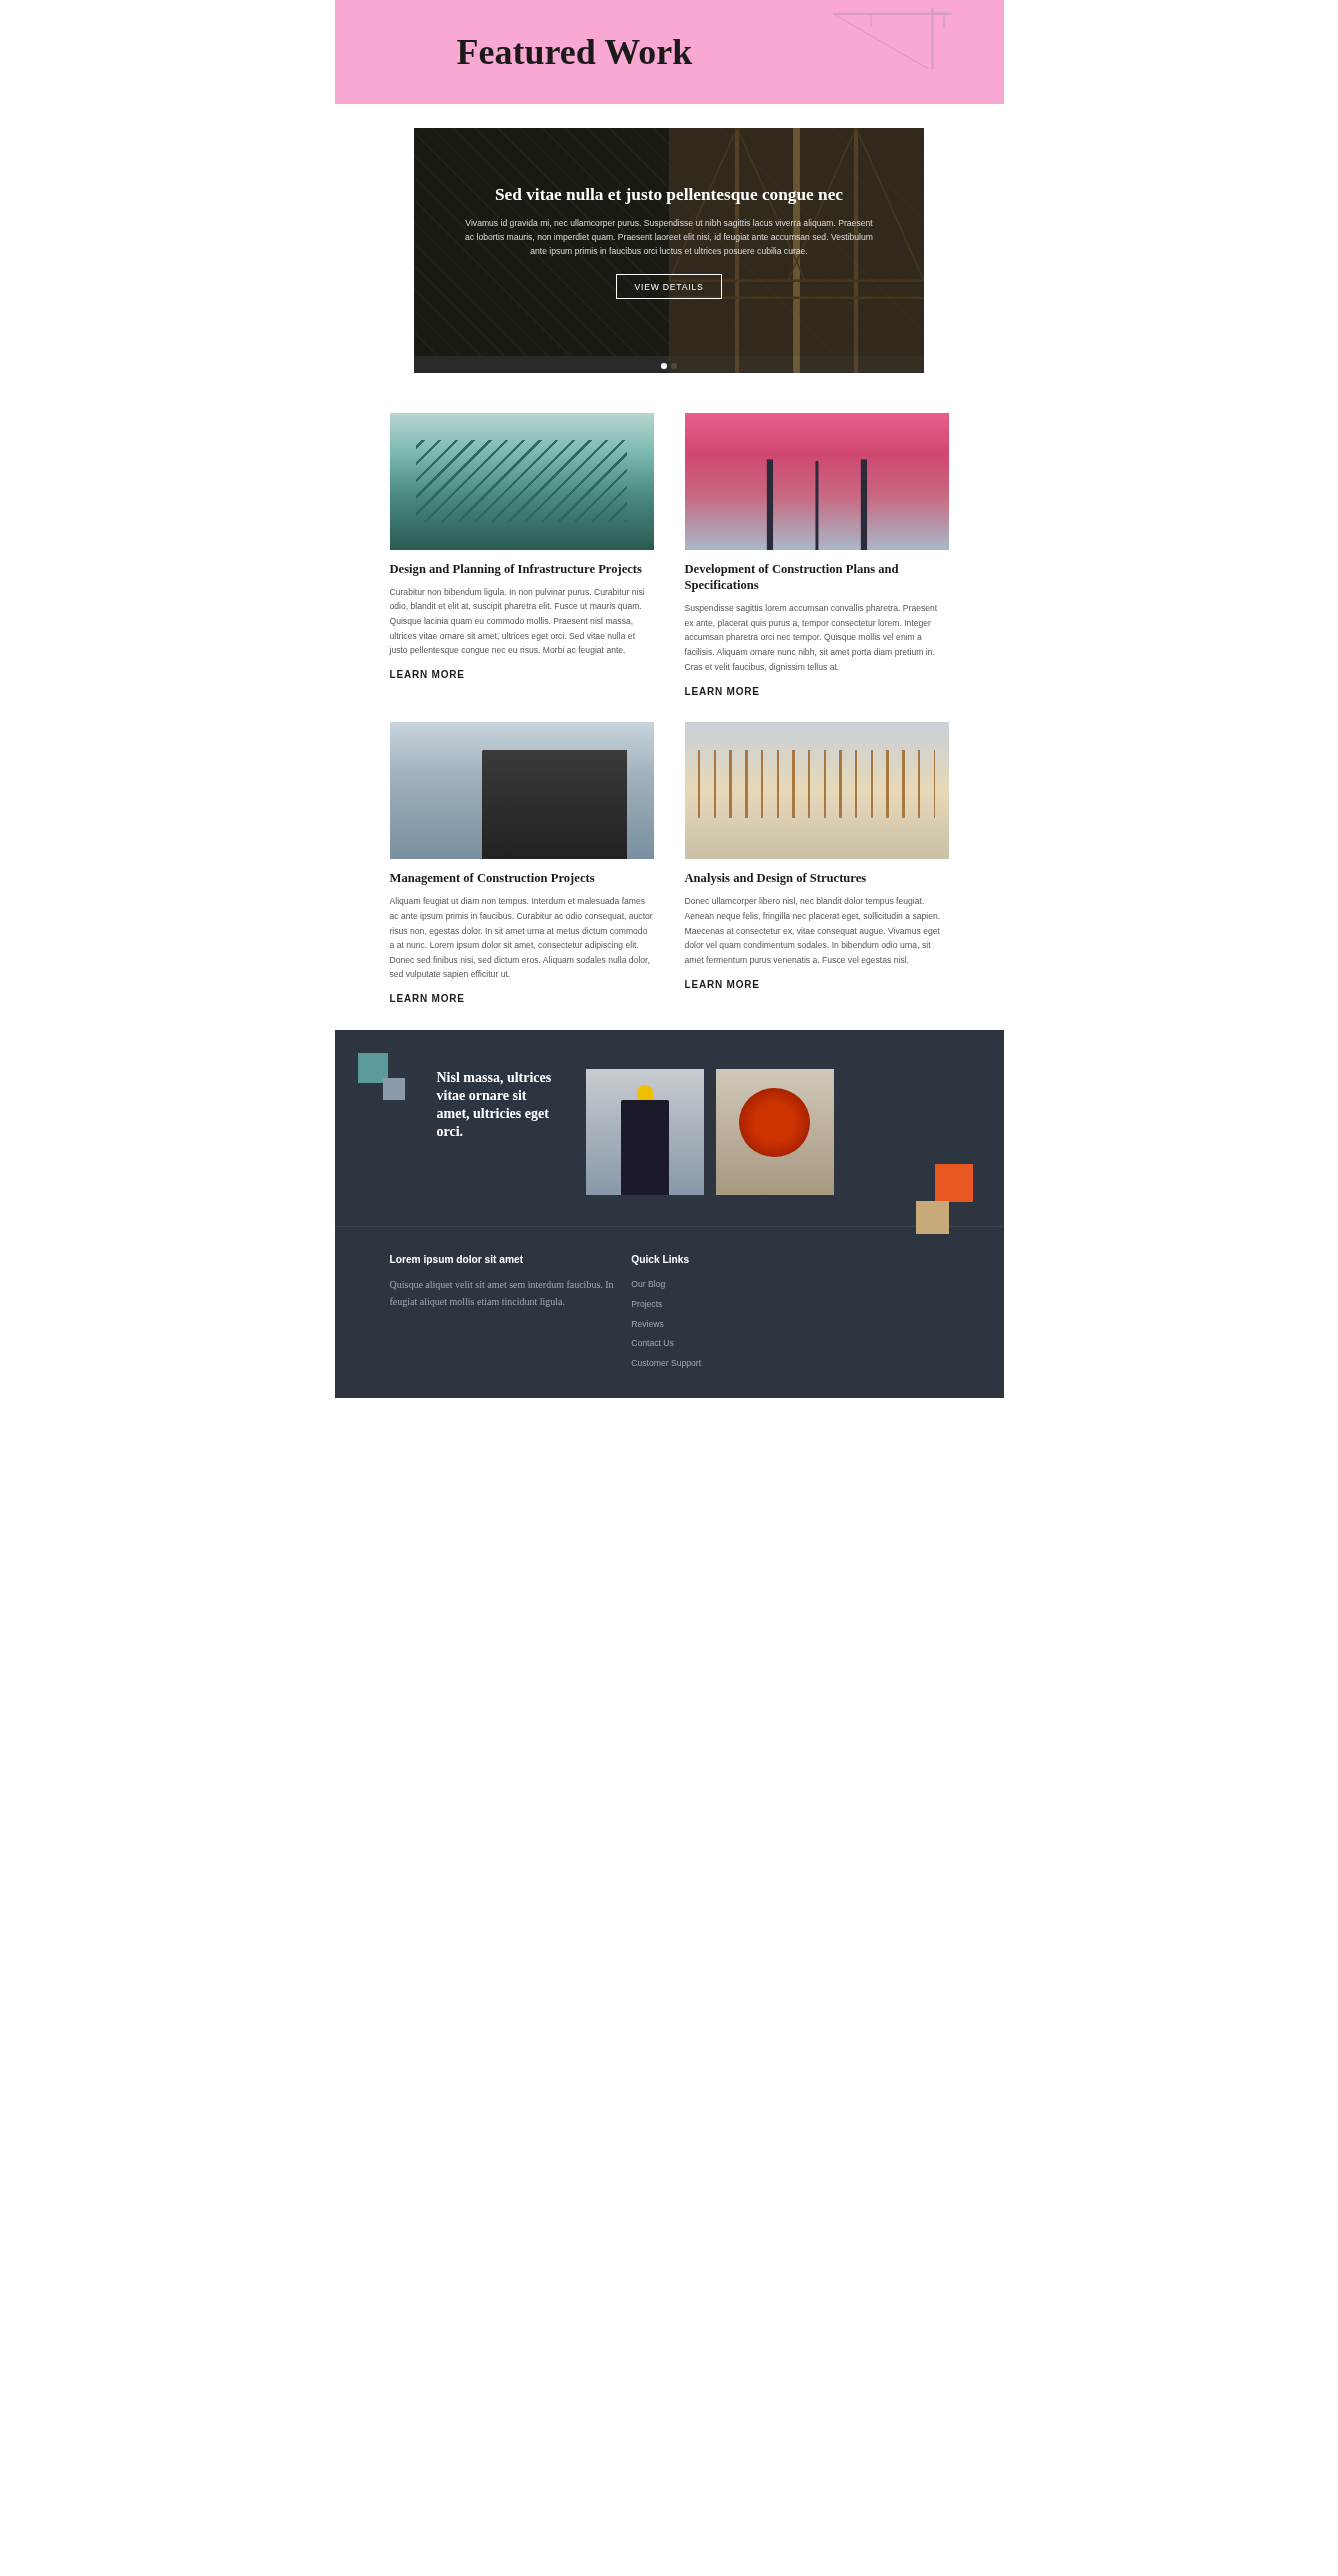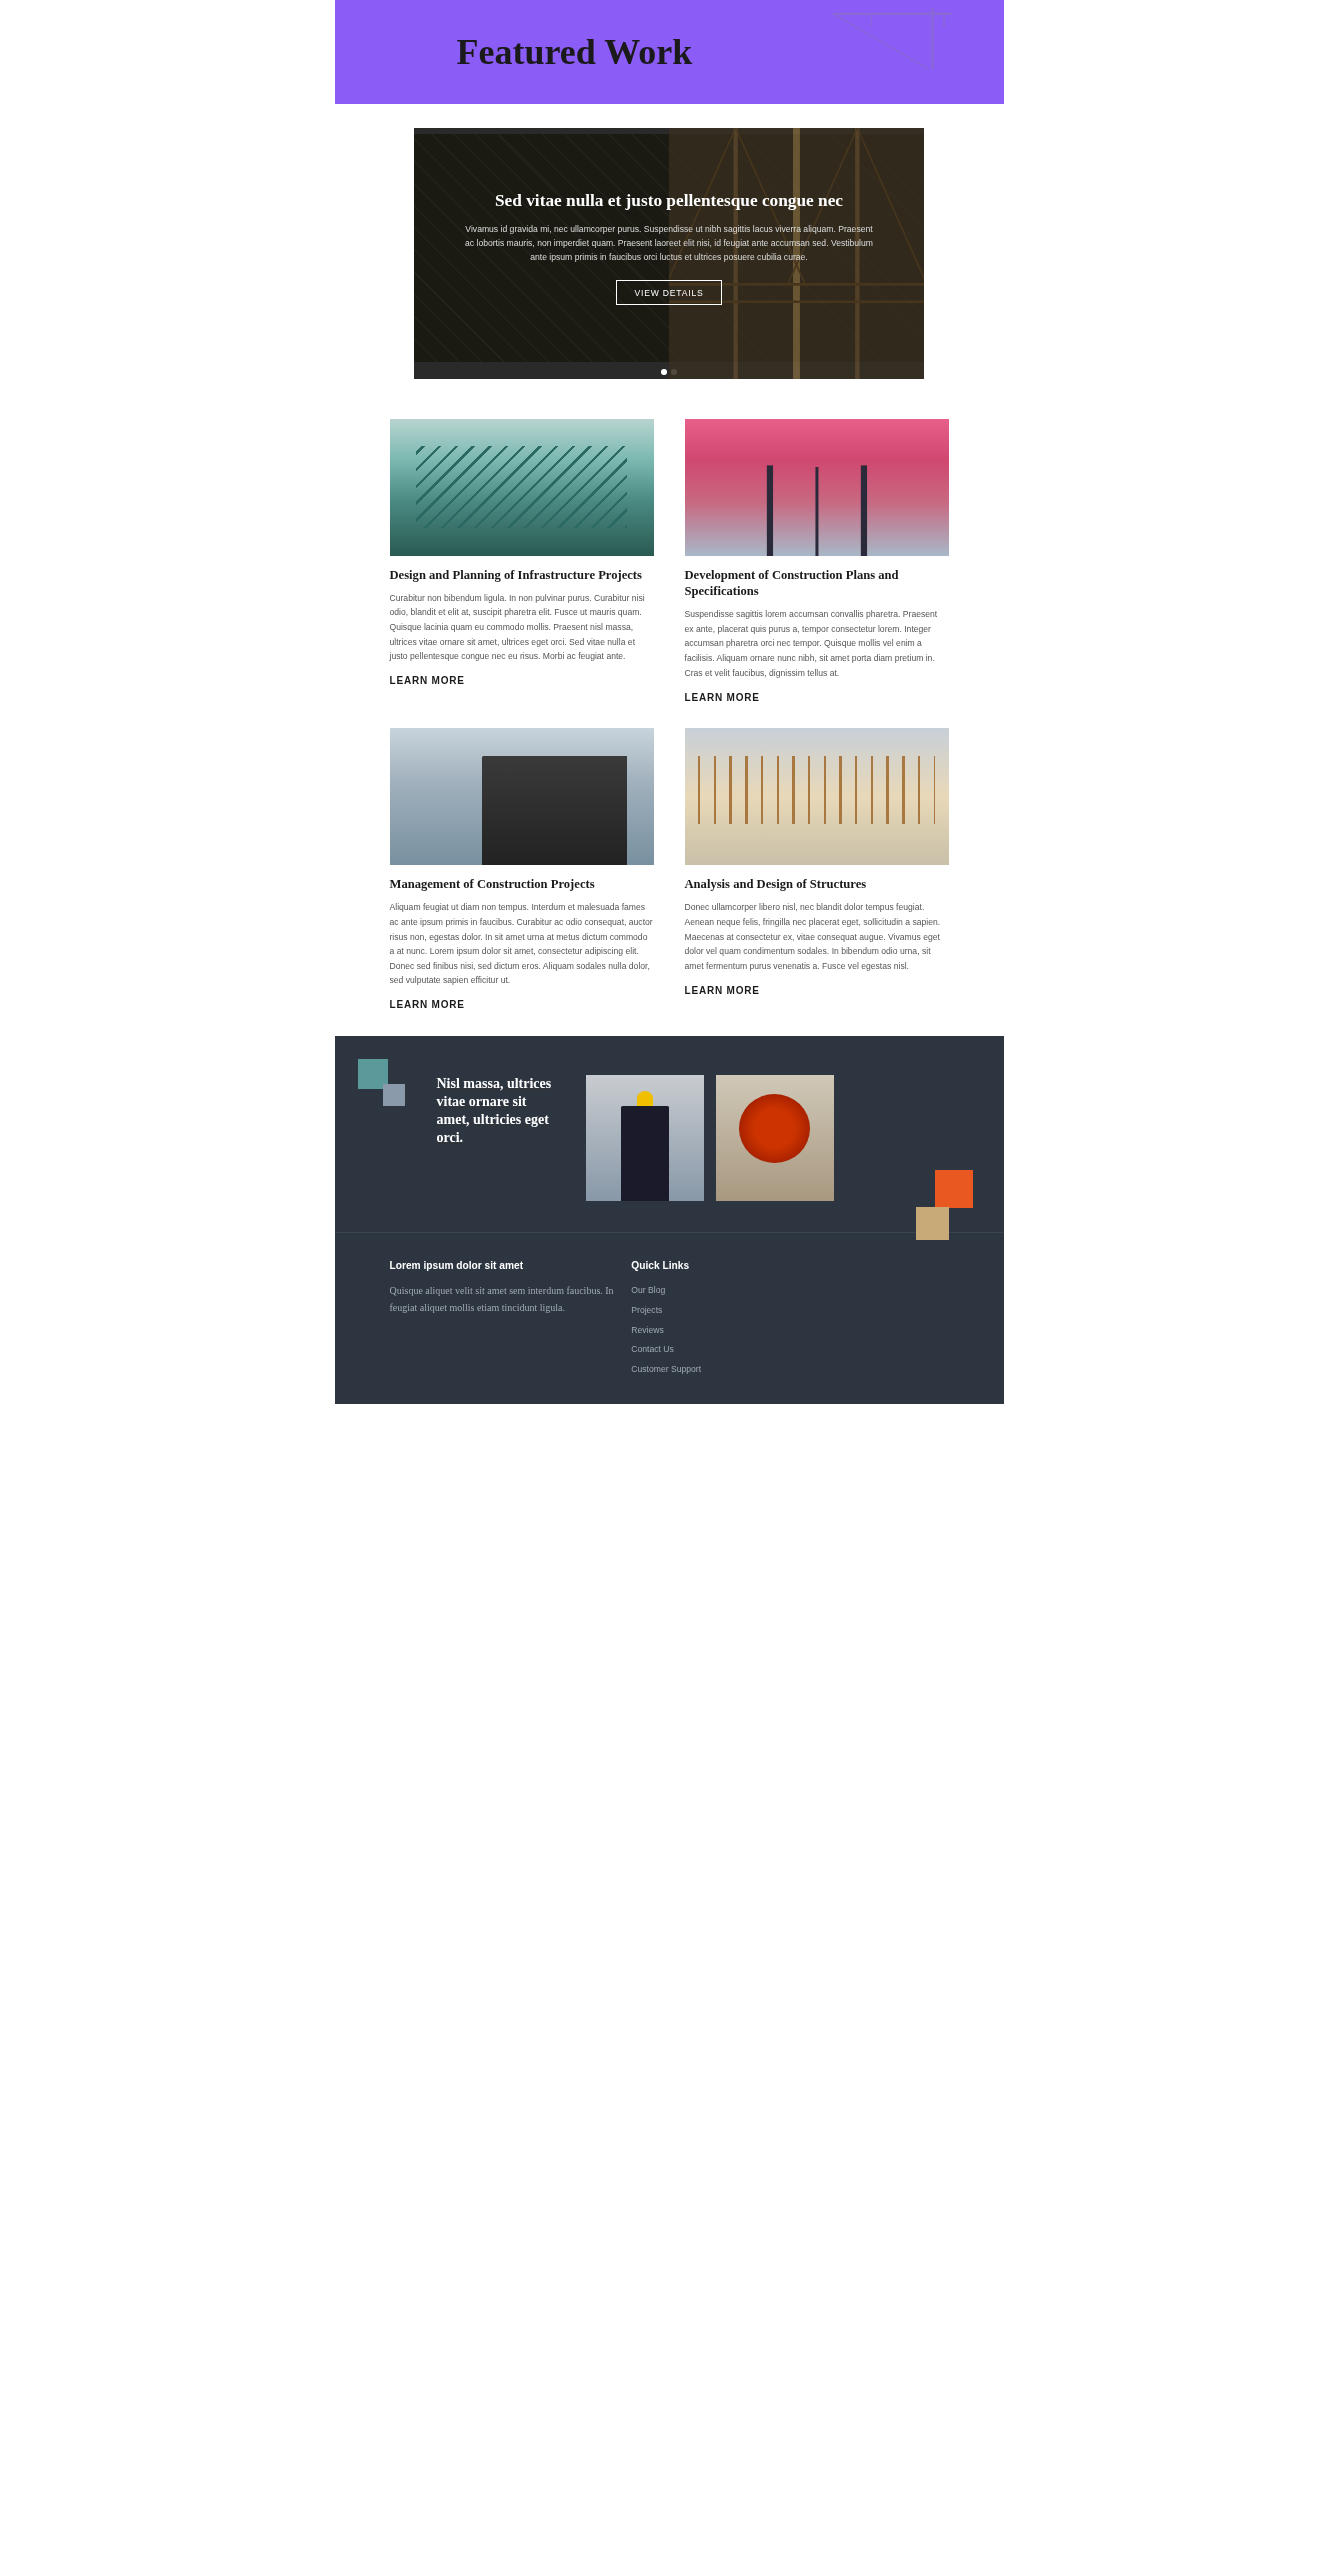--- a/index.html
+++ b/index.html
@@ -1,20 +1,20 @@
 <!DOCTYPE html>
 <html style="font-size:12.6px"><head>
   <meta charset="utf-8">
   <style>
     * { margin: 0; padding: 0; box-sizing: border-box; }
     body { font-family: Georgia, 'Times New Roman', serif; background: #fff; color: #333; width: 669px; margin: 0 auto; }
 
     
     .header-banner {
-      background: #8b5cf6;
+      background: #f9a8d4;
       padding: 31px 122px 31px 122px;
       position: relative;
       overflow: hidden;
       min-height: 71px;
       display: flex;
       align-items: center;
     }
     .header-banner h1 {
       font-size: 36px;
       font-weight: 700;
@@ -41,21 +41,20 @@
       width: 100%;
       height: 228px;
       background: linear-gradient(rgba(0,0,0,0.55), rgba(0,0,0,0.55)),
         repeating-linear-gradient(45deg, #4a4a3a 0px, #4a4a3a 1.6px, #3a3a2a 1.6px, #3a3a2a 15.7px);
       display: flex;
       flex-direction: column;
       align-items: flex-start;
       justify-content: center;
       padding: 23.5px 47px;
       text-align: center;
-      margin-top: 6px;
     }
     .slider-content {
       position: relative;
       z-index: 2;
       color: #fff;
     }
     .slider-content h2 {
       font-size: 17.3px;
       font-weight: 700;
       margin-bottom: 11px;

